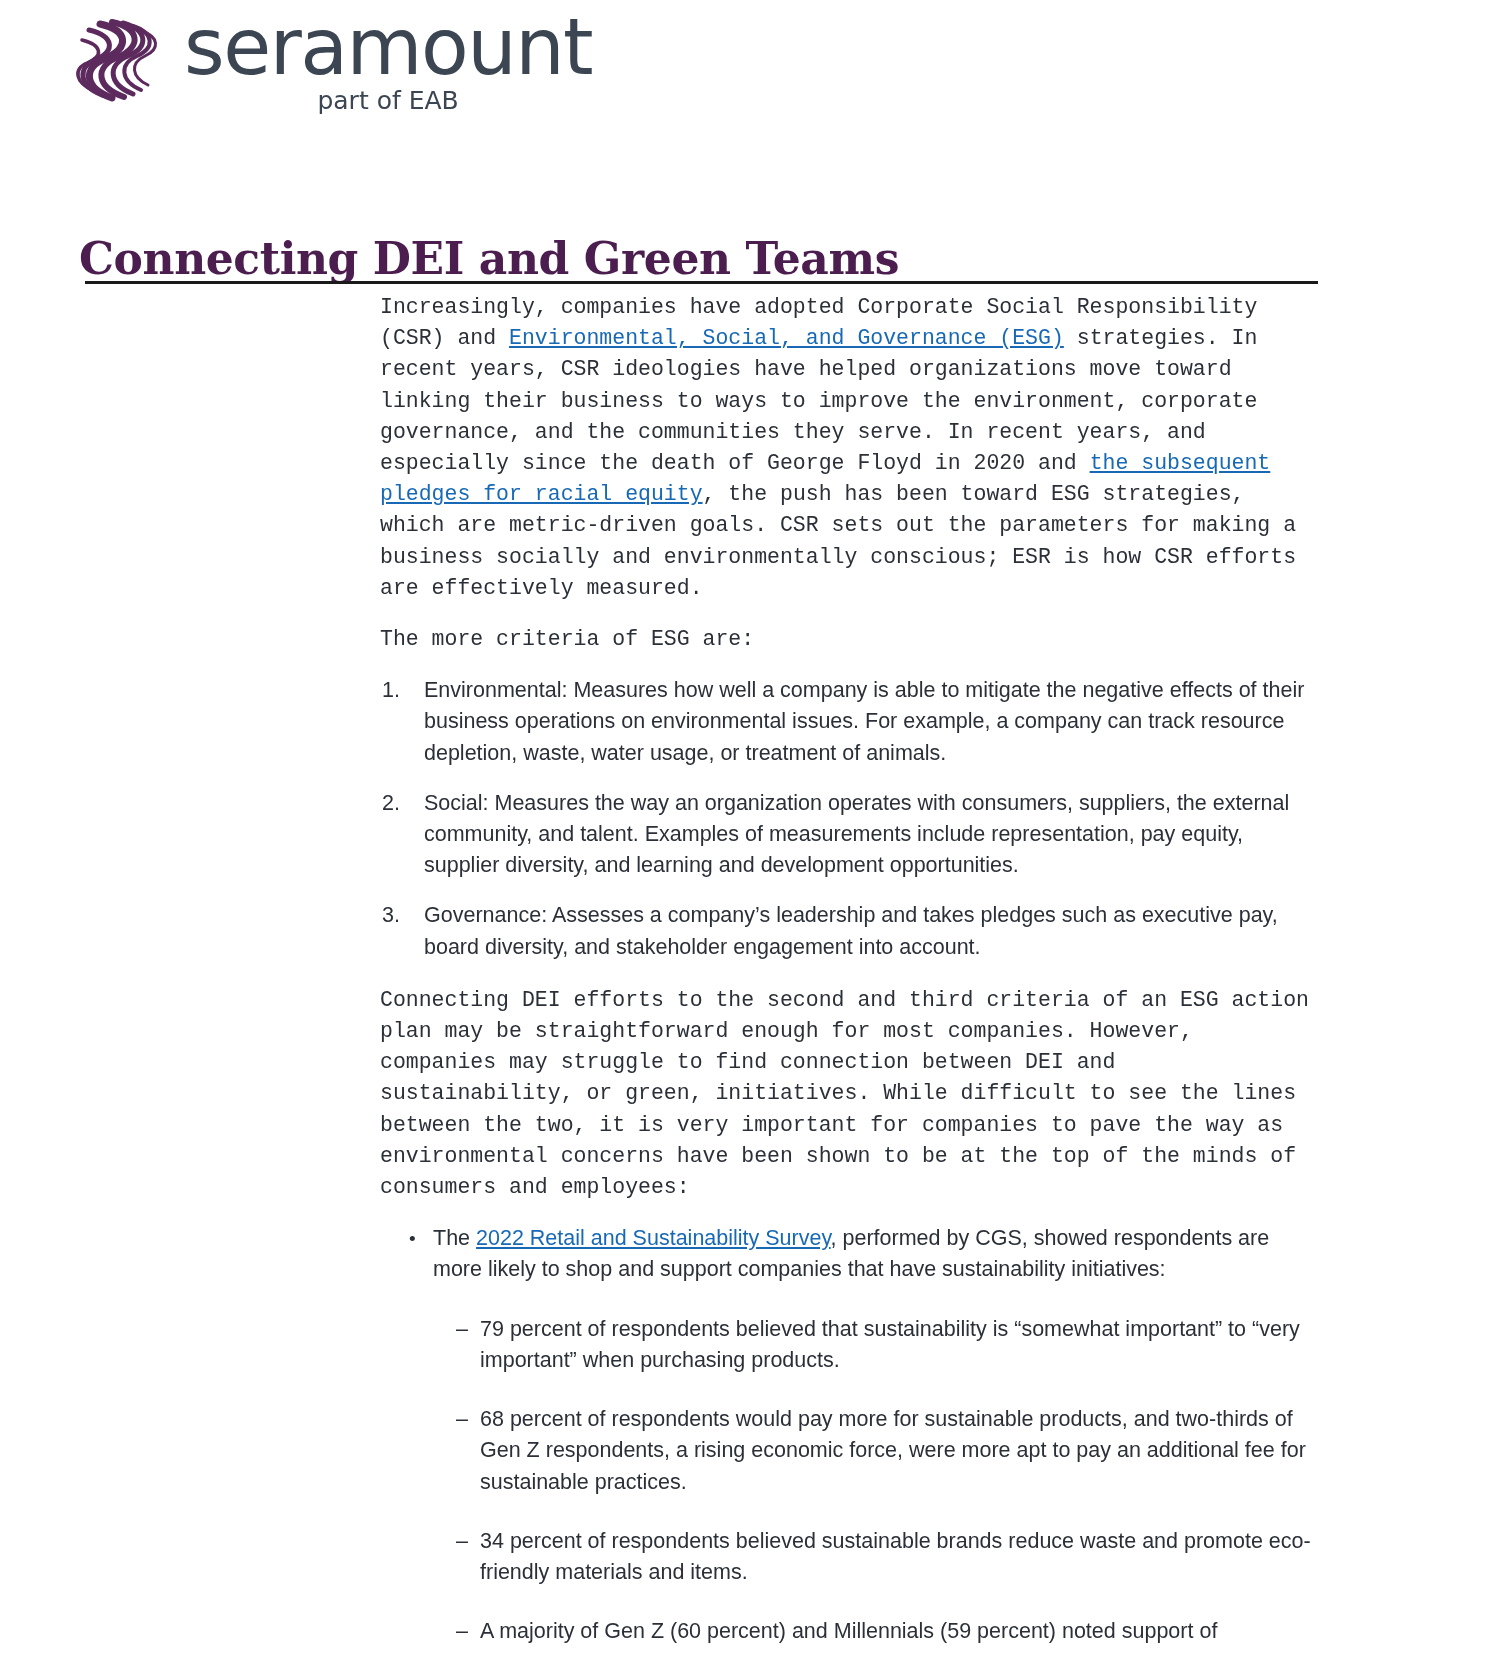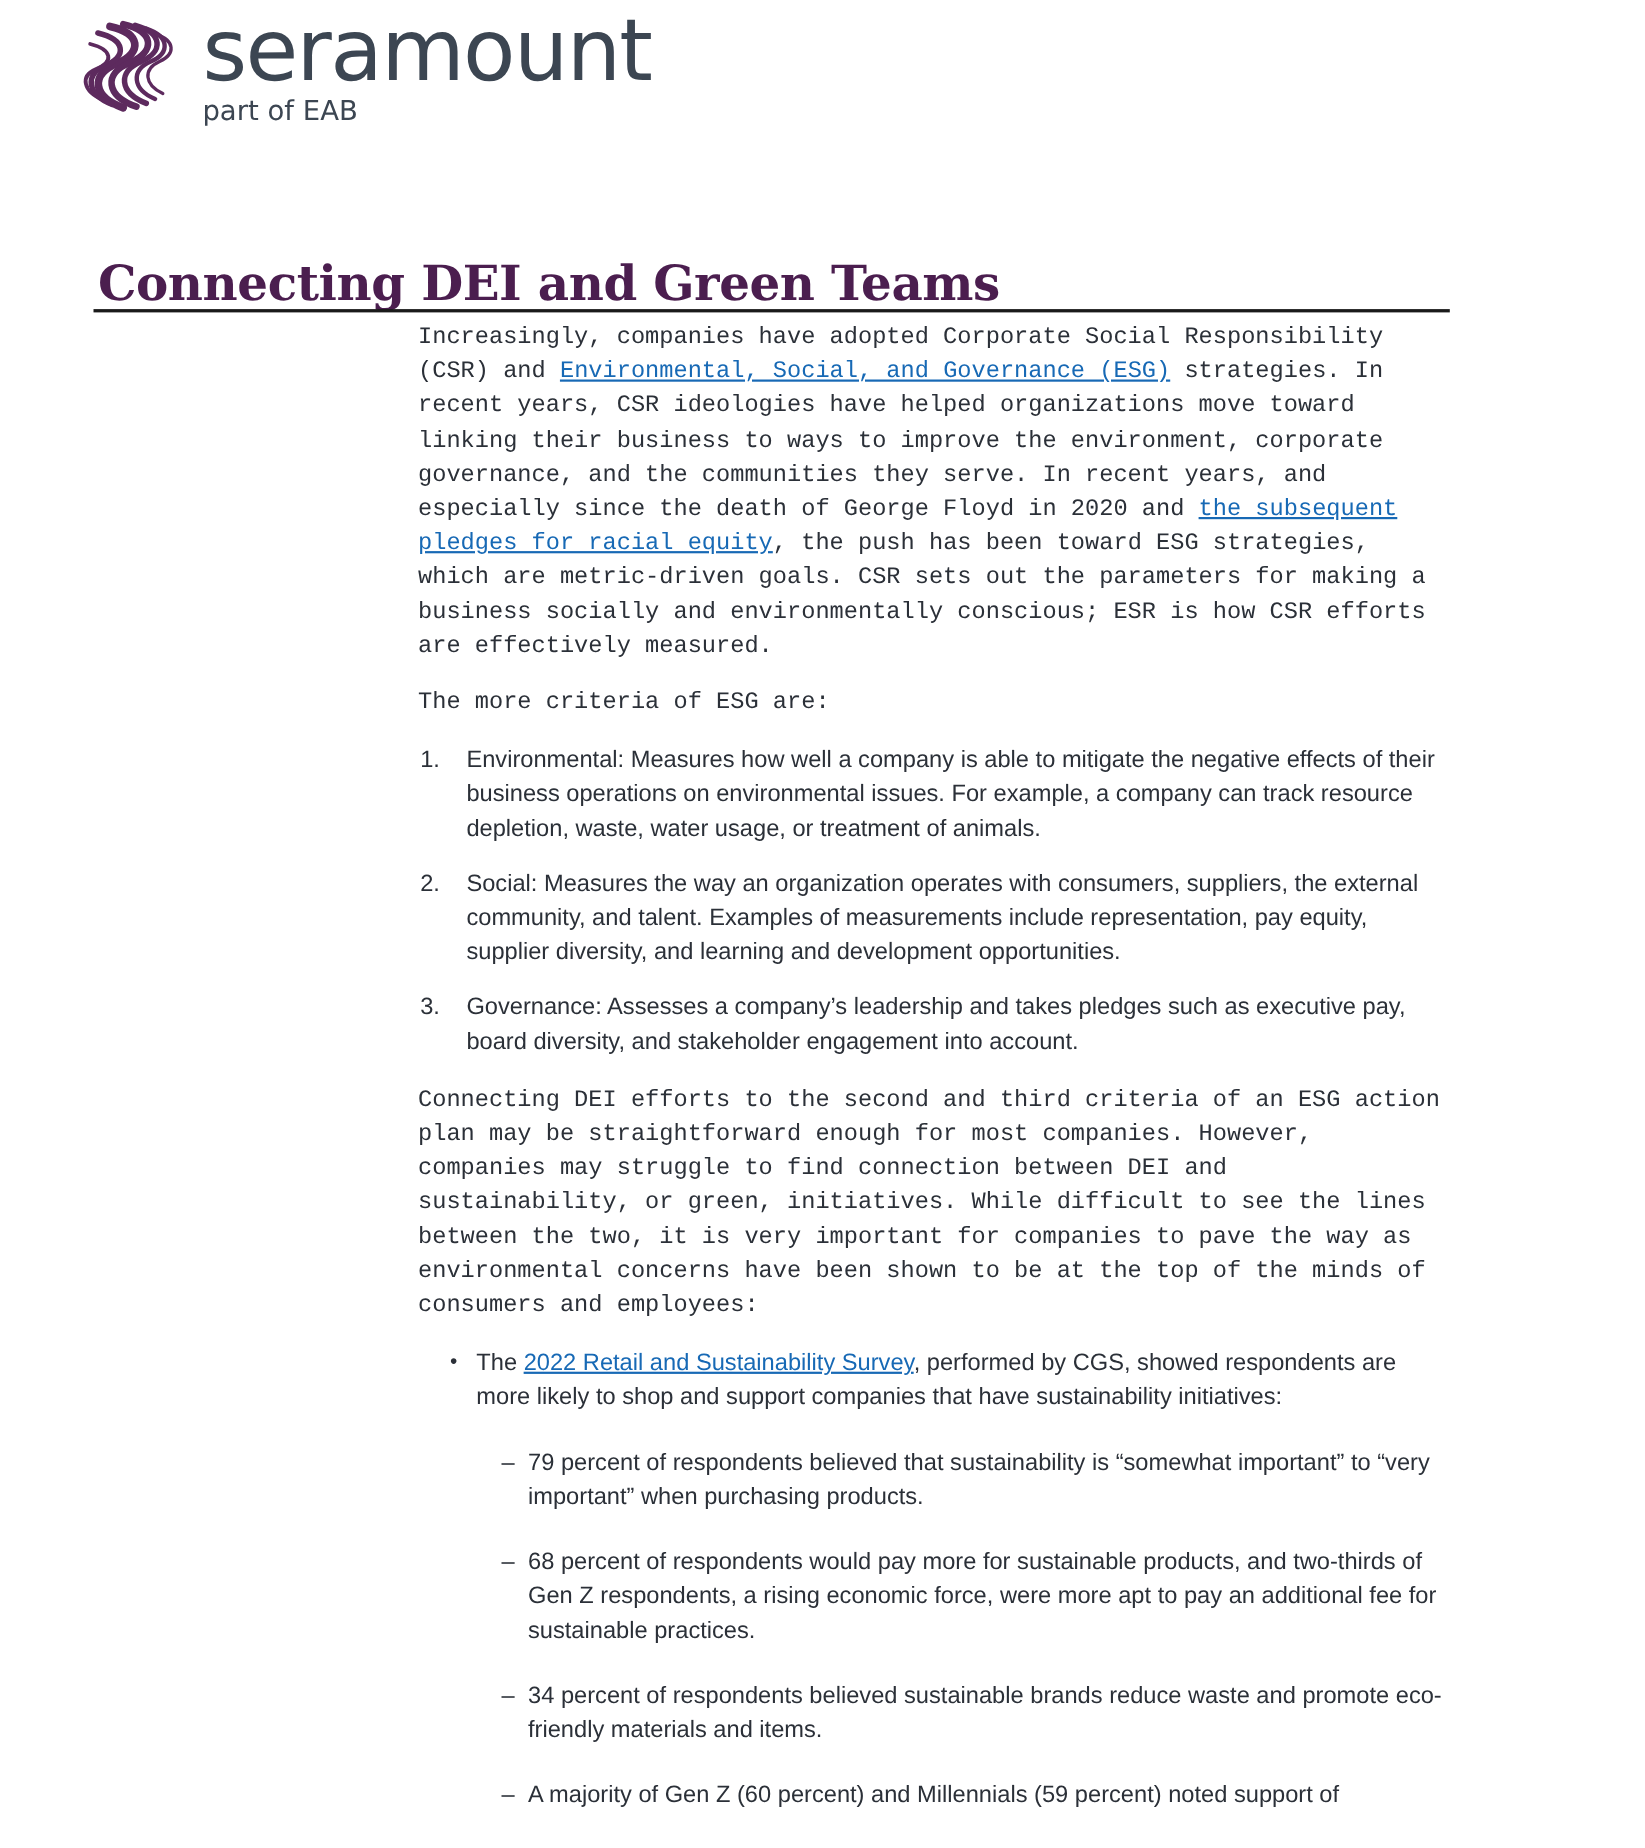--- a/index.html
+++ b/index.html
@@ -43,29 +43,29 @@
     font-size: 78px;
     line-height: 0.95;
     letter-spacing: -1.5px;
     color: #3c4652;
     font-weight: 400;
   }
   .logo-tagline {
     font-family: "DejaVu Sans", sans-serif;
     font-size: 25px;
     color: #3c4652;
-    text-align: left;
+    text-align: center;
     margin-top: 2px;
     letter-spacing: 0px;
   }
 
   
   .title {
     position: absolute;
-    left: 89px;
+    left: 79px;
     top: 206px;
     font-family: "DejaVu Serif", serif;
     font-weight: bold;
     font-size: 44px;
     line-height: 1.1;
     color: #4b1e4f;
     letter-spacing: -0.4px;
     white-space: nowrap;
   }
   .title-rule {

